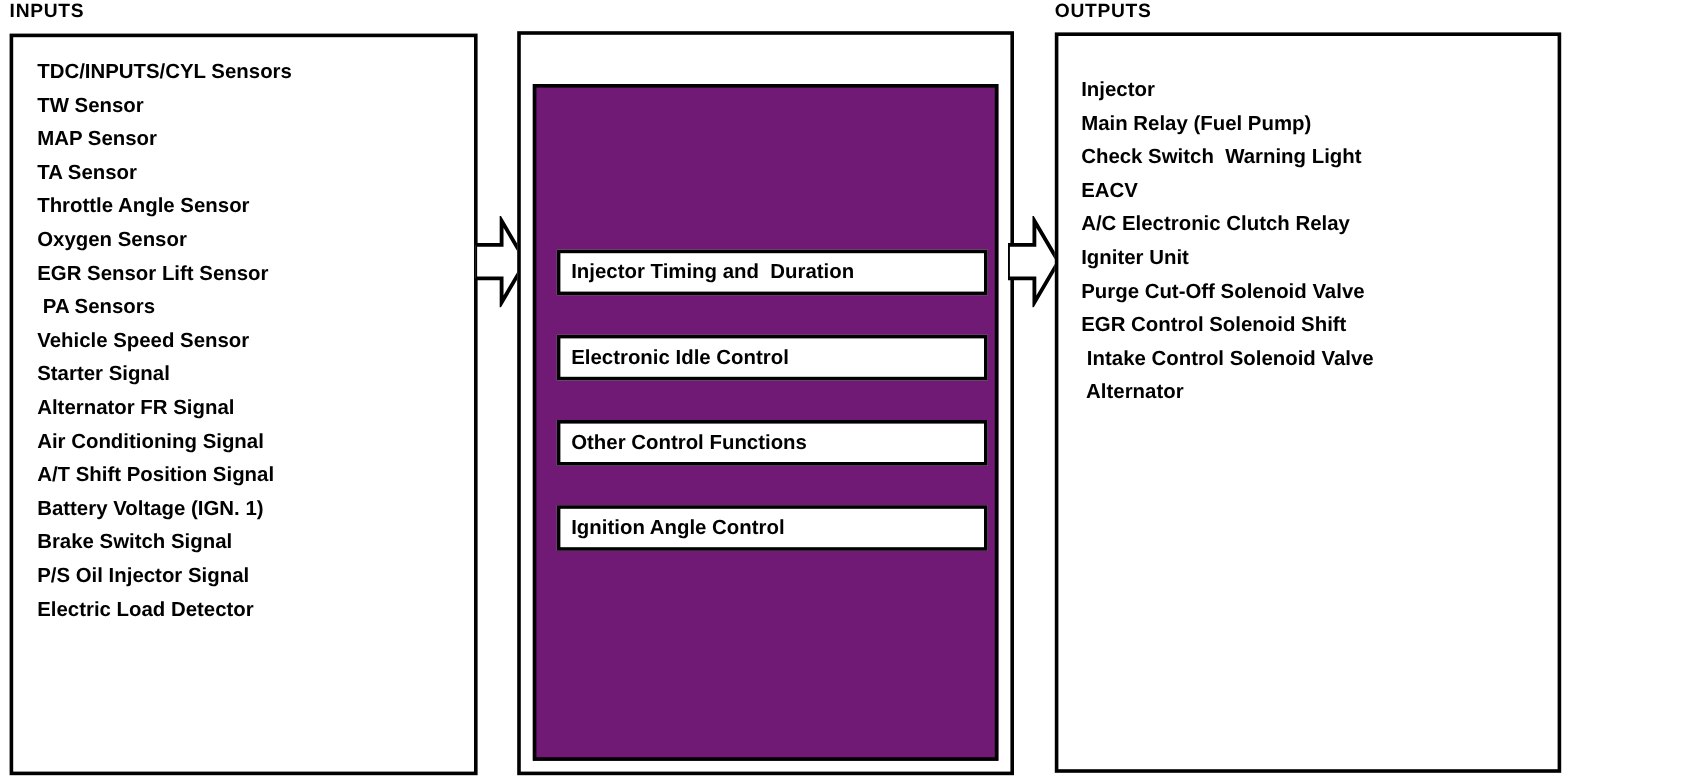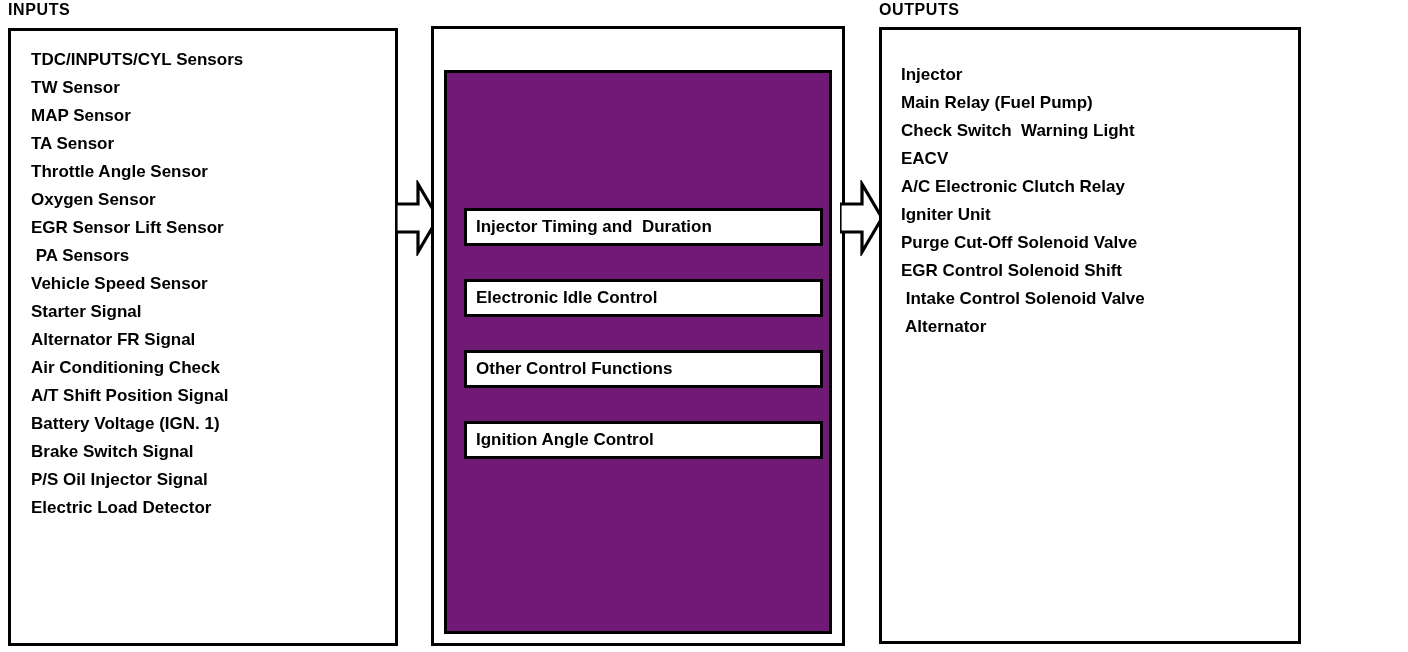--- a/index.html
+++ b/index.html
@@ -137,21 +137,21 @@
       <li class="list-item">TW Sensor</li>
       <li class="list-item">MAP Sensor</li>
       <li class="list-item">TA Sensor</li>
       <li class="list-item">Throttle Angle Sensor</li>
       <li class="list-item">Oxygen Sensor</li>
       <li class="list-item">EGR Sensor Lift Sensor</li>
       <li class="list-item"> PA Sensors</li>
       <li class="list-item">Vehicle Speed Sensor</li>
       <li class="list-item">Starter Signal</li>
       <li class="list-item">Alternator FR Signal</li>
-      <li class="list-item">Air Conditioning Check</li>
+      <li class="list-item">Air Conditioning Signal</li>
       <li class="list-item">A/T Shift Position Signal</li>
       <li class="list-item">Battery Voltage (IGN. 1)</li>
       <li class="list-item">Brake Switch Signal</li>
       <li class="list-item">P/S Oil Injector Signal</li>
       <li class="list-item">Electric Load Detector</li>
     </ul>
   </div>
 
   <div class="arrow" id="arrow-in-to-ecu">
     <svg viewBox="0 0 44 76" preserveAspectRatio="none" aria-hidden="true">

